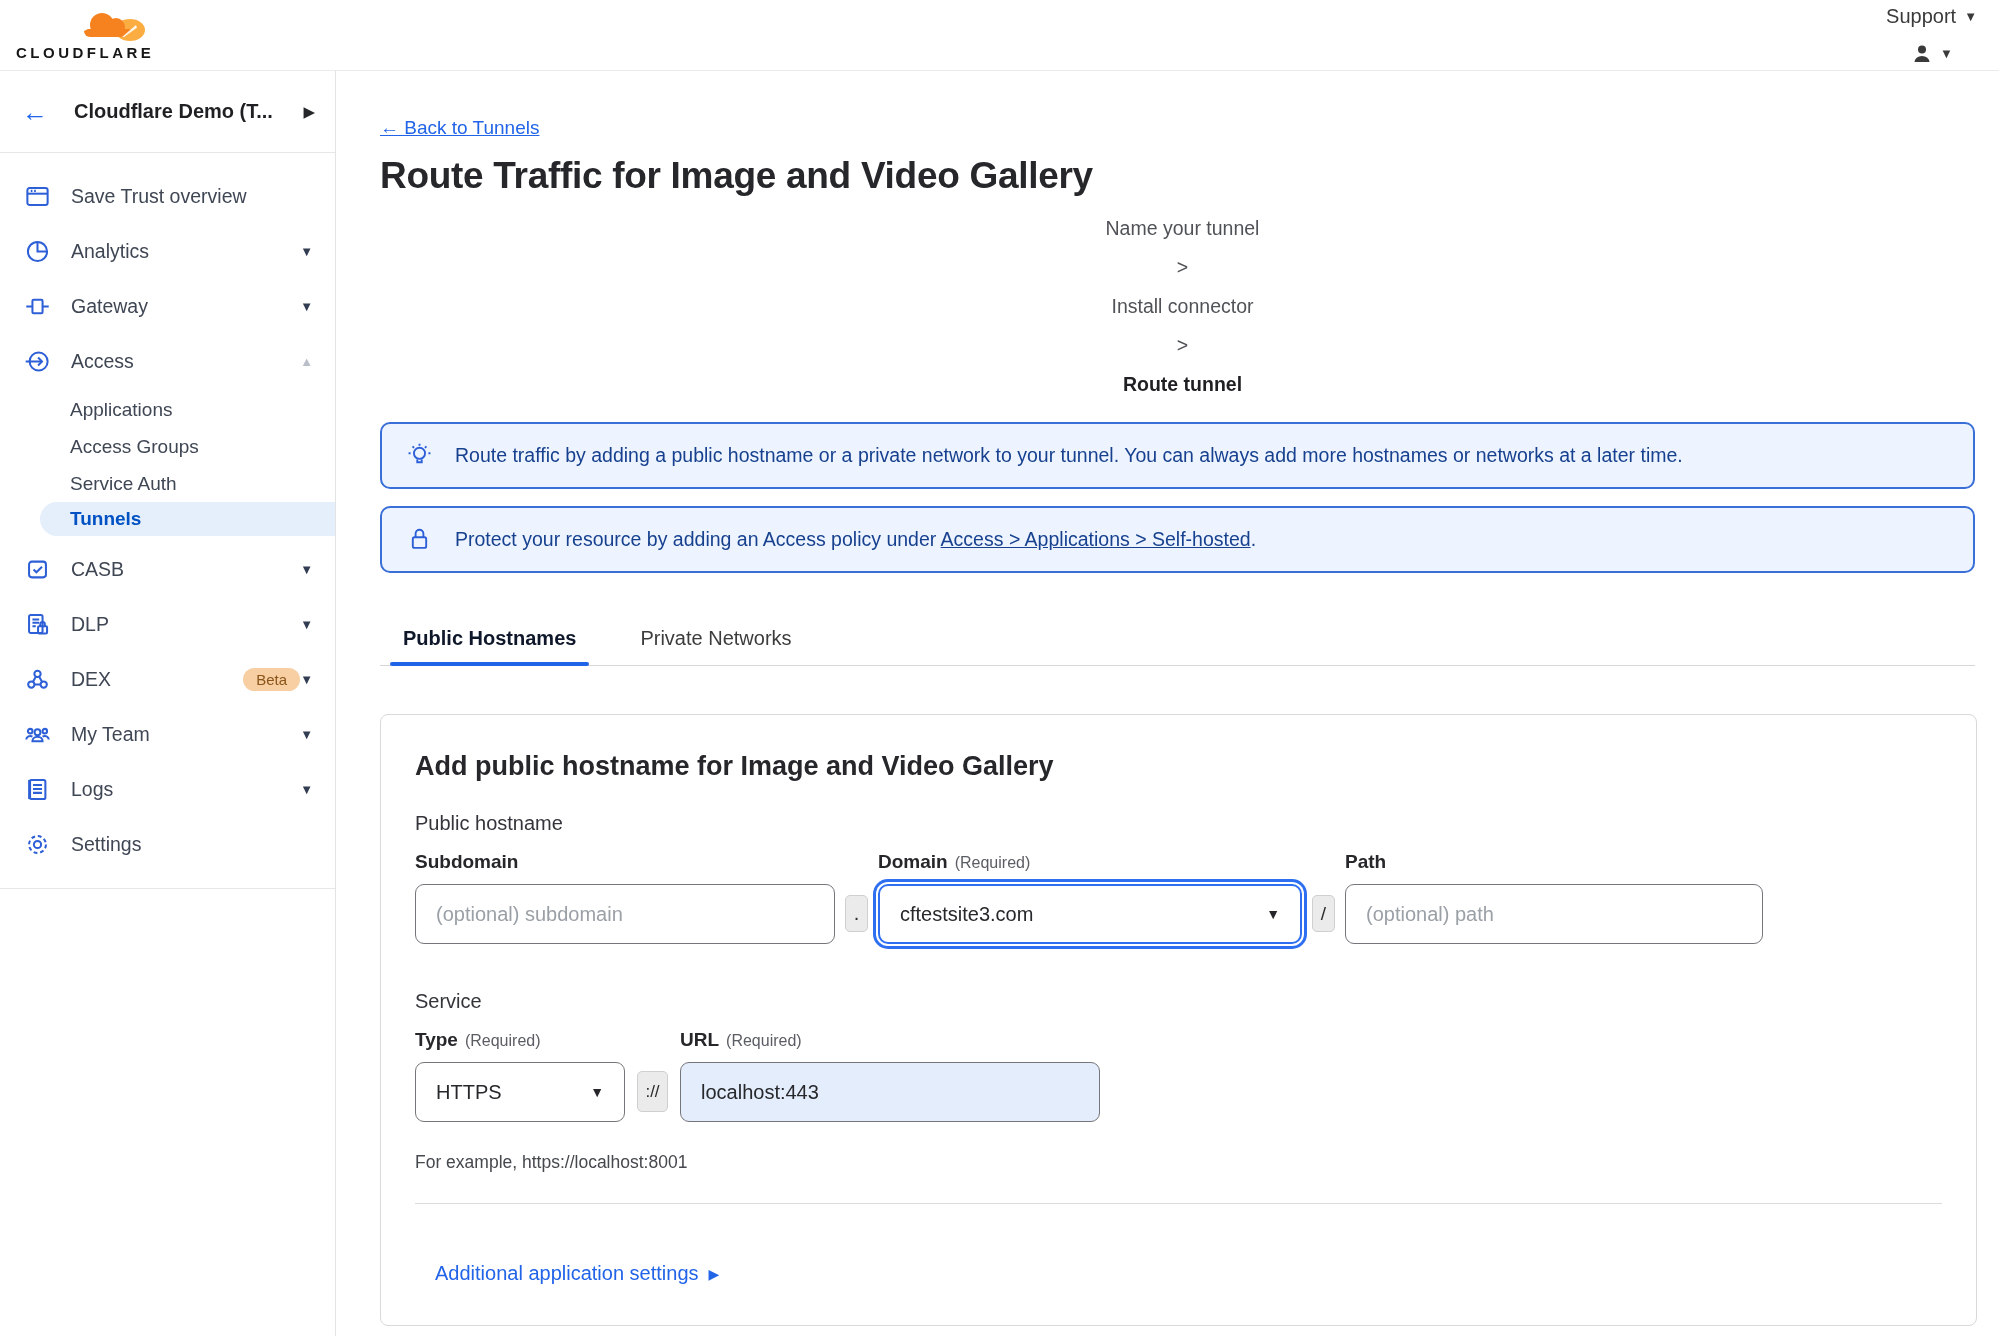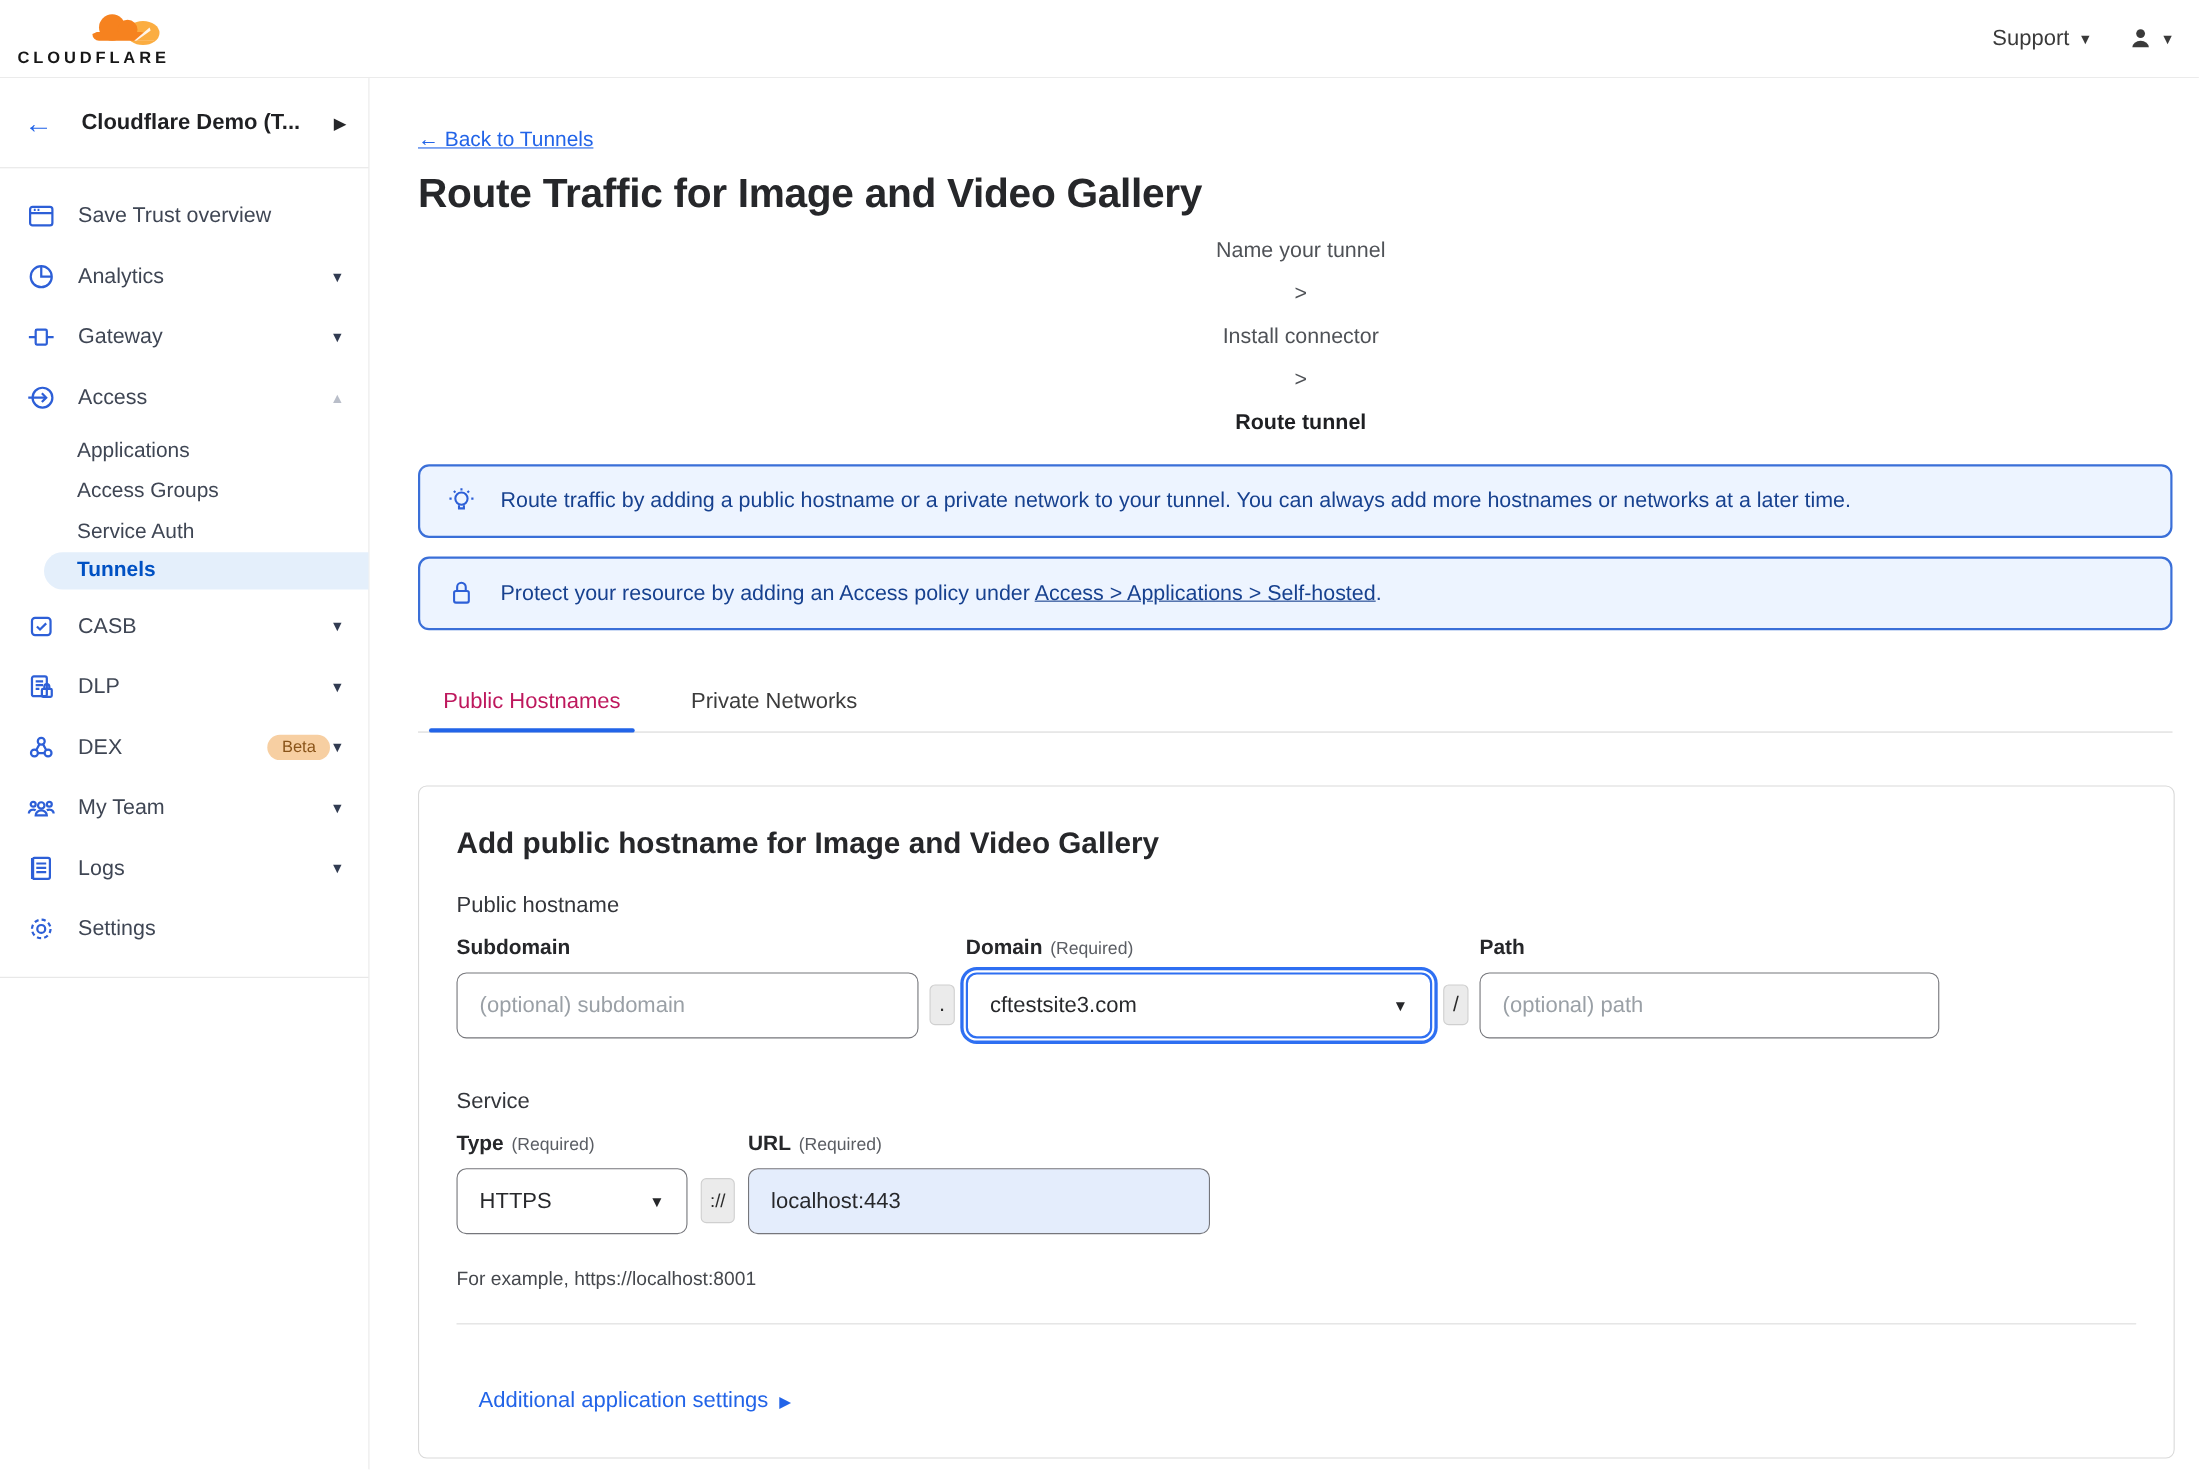--- a/index.html
+++ b/index.html
@@ -10,21 +10,21 @@
   }
   
   .topbar {
     position:absolute; top:0; left:0; width:1999px; height:71px;
     background:#fff; border-bottom:1px solid #ebebeb;
     display:flex; align-items:center; padding:0 22px 0 16px;
   }
   .logo-block { display:flex; flex-direction:column; width:140px; }
   .logo-cloud { margin-left:62px; }
   .logo-word { font-size:15px; font-weight:bold; letter-spacing:3.5px; color:#171717; margin-top:1px; }
-  .topbar-right { margin-left:auto; display:flex; align-items:center; gap:32px; }
+  .topbar-right { margin-left:auto; display:flex; align-items:center; gap:14px;flex-direction:column; }
   .support { display:flex; align-items:center; gap:8px; font-size:20px; color:#3a3a3a; cursor:pointer; }
   .tri { font-size:13px; color:#3a3a3a; }
   .user-menu { display:flex; align-items:center; gap:6px; cursor:pointer; }
   
   .sidebar {
     position:absolute; top:71px; left:0; width:336px; height:1265px;
     background:#fff; border-right:1px solid #e3e3e3;
   }
   .side-head {
     height:82px; display:flex; align-items:center; padding:0 20px 0 22px;
@@ -69,21 +69,21 @@
   .step-sep { color:#4f5257; }
   .banner {
     border:2px solid #3a6fd8; background:#edf4ff; border-radius:10px;
     display:flex; align-items:center; gap:22px; padding:17px 24px;
     font-size:19.5px; color:#17418f; margin-bottom:17px;
   }
   .banner .b-icon { flex:none; width:27px; height:29px; }
   .banner a { color:#17418f; text-decoration:underline; cursor:pointer; }
   .tabs { display:flex; gap:38px; margin-top:54px; border-bottom:1px solid #d7d7d7; padding-left:10px; }
   .tab { font-size:20px; padding:0 13px 15px; cursor:pointer; color:#3c3c3c; position:relative; }
-  .tab.active { color:#be185d; font-weight:normal; }
+  .tab.active { color:#0f172a; font-weight:bold; }
   .tab.active::after {
     content:""; position:absolute; left:0; right:0; bottom:-1px; height:4px;
     background:#2264e8; border-radius:3px;
   }
   .card {
     margin-top:48px; border:1px solid #d9d9d9; border-radius:8px;
     padding:36px 34px 40px; width:1597px;
   }
   .card-title { font-size:27px; font-weight:bold; color:#26272a; margin-bottom:30px; }
   .section-label { font-size:20px; color:#33353a; margin-bottom:16px; }

